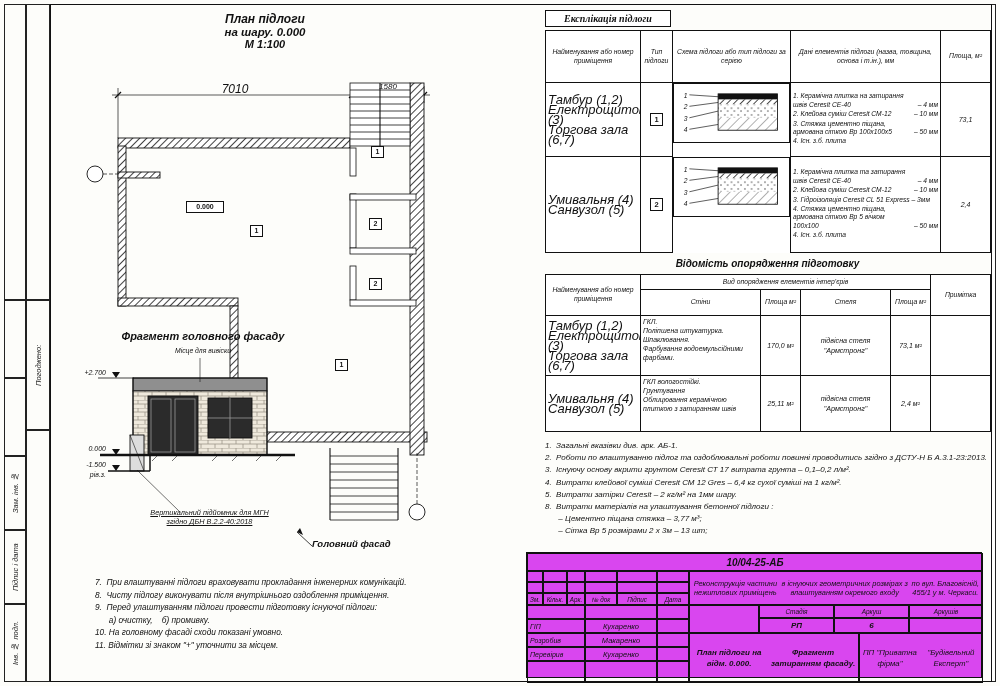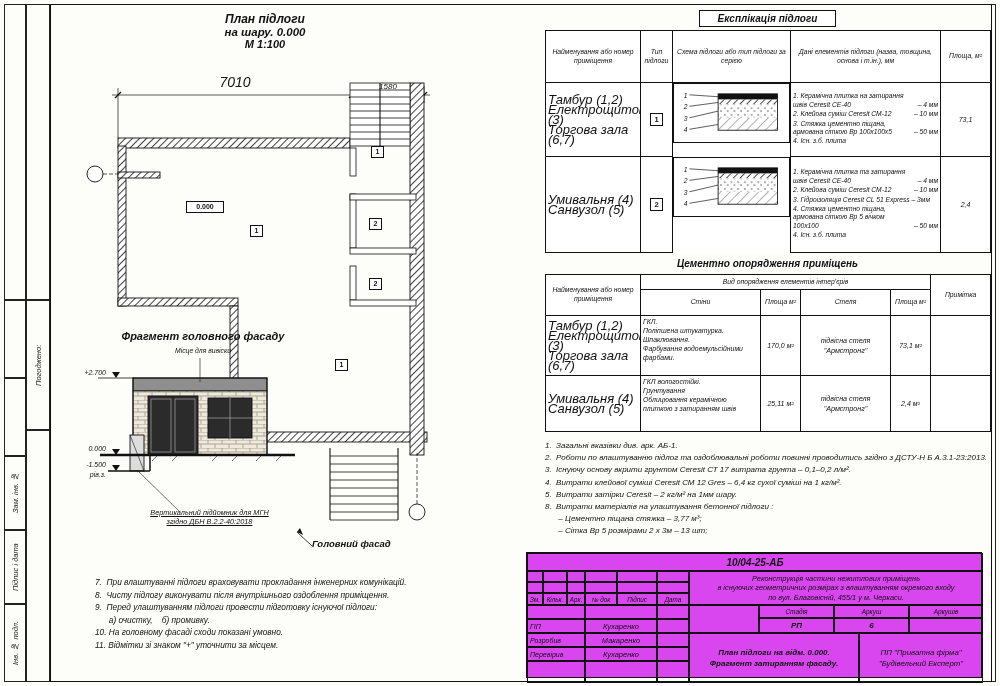--- a/index.html
+++ b/index.html
@@ -21,27 +21,27 @@
 .tbl{border-collapse:collapse;table-layout:fixed;background:#fff;}
 .tbl td{border:1px solid #111;padding:1px 2px;font-size:7px;vertical-align:middle;overflow:hidden;}
 .tbl .hd{font-size:6.8px;font-style:italic;text-align:center;vertical-align:middle;line-height:8.6px;}
 .tbl .nm{font-size:13px;font-style:italic;white-space:pre-line;line-height:10px;vertical-align:middle;}
 .tbl .ml{white-space:pre-line;}
 .layers{vertical-align:top;}
 .layer{display:flex;justify-content:space-between;gap:3px;font-size:6.7px;font-style:italic;line-height:8.4px;margin-bottom:1px;}
 .layer .val{white-space:nowrap;flex-shrink:0;align-self:flex-end;}
 .typebox{display:inline-block;border:1px solid #111;width:13px;height:13px;line-height:12px;text-align:center;font-size:7.5px;font-weight:bold;}
 .areac{text-align:center;font-size:7.8px;font-style:italic;}
-.title-box-wrap{position:absolute;text-align:center;}
+.title-box-wrap{position:absolute;font-family:Liberation Serif, serif;}
 .title-box{display:inline-block;border:1px solid #111;padding:2px 18px;font-size:10px;font-weight:bold;font-style:italic;background:#fff;}
 .sec-title{position:absolute;text-align:center;font-size:10px;font-weight:bold;font-style:italic;}
 #titleblock{position:absolute;left:526px;top:552px;width:456px;height:126px;border:1.5px solid #111;background:#d946ef;}
 .tb{position:absolute;border:1px solid #111;display:flex;align-items:center;justify-content:center;text-align:center;font-size:7.5px;font-style:italic;overflow:hidden;}
 .tb.left{justify-content:flex-start;padding-left:2px;}
-.tb.block{flex-direction:column;}
+.tb.block{flex-direction:row;}
 .schemewrap{display:flex;justify-content:center;align-items:center;}
 svg text{font-family:"Liberation Sans","DejaVu Sans",sans-serif;}
 </style>
 </head>
 <body>
 
 <div class="page">
 
   <svg width="0" height="0" style="position:absolute">
     <defs>
@@ -180,21 +180,21 @@
       <line x1="262" y1="538" x2="247" y2="524" stroke="#111" stroke-width="0.8"></line>
       <polygon points="247,524 253,527 250,520" fill="#111"></polygon>
     </g>
   </svg>
 
   <div class="abs ctr" style="left:150px;top:12px;width:230px;">
     <div class="bi" style="font-size:12px;">План підлоги</div>
     <div class="bi" style="font-size:11.5px;">на шару. 0.000</div>
     <div class="bi" style="font-size:11px;">М 1:100</div>
   </div>
-  <div class="abs ctr it" style="left:205px;top:74px;width:60px;font-size:14px;">7010</div>
+  <div class="abs ctr it" style="left:205px;top:82px;width:60px;font-size:12px;">7010</div>
   <div class="abs ctr it" style="left:358px;top:82px;width:60px;font-size:8px;">1580</div>
 
   <div class="tagbox" style="left:186px;top:201px;width:38px;">0.000</div>
   <div class="tagbox" style="left:250px;top:225px;width:13px;">1</div>
   <div class="tagbox" style="left:371px;top:146px;width:13px;">1</div>
   <div class="tagbox" style="left:369px;top:218px;width:13px;">2</div>
   <div class="tagbox" style="left:369px;top:278px;width:13px;">2</div>
   <div class="tagbox" style="left:335px;top:359px;width:13px;">1</div>
 
   <div class="abs ctr bi" style="left:78px;top:330px;width:250px;font-size:11px;">Фрагмент головного фасаду</div>
@@ -328,21 +328,21 @@
         <div class="layer">
               <span>4. Існ. з.б. плита</span>
               <span class="val"></span>
             </div>
       </td>
       <td class="areac">2,4</td>
     </tr>
   </tbody>
     </table>
 
-  <div class="sec-title" style="left:545px;top:258px;width:445px;">Цементно опорядження приміщень</div>
+  <div class="sec-title" style="left:545px;top:258px;width:445px;">Відомість опорядження підготовку</div>
   <table class="tbl abs" style="left:545px;top:274px;width:445px;">
     <colgroup>
       <col style="width:95px">
         <col style="width:120px">
         <col style="width:40px">
         <col style="width:90px">
         <col style="width:40px">
         <col style="width:60px">
     </colgroup>
     <tbody>

